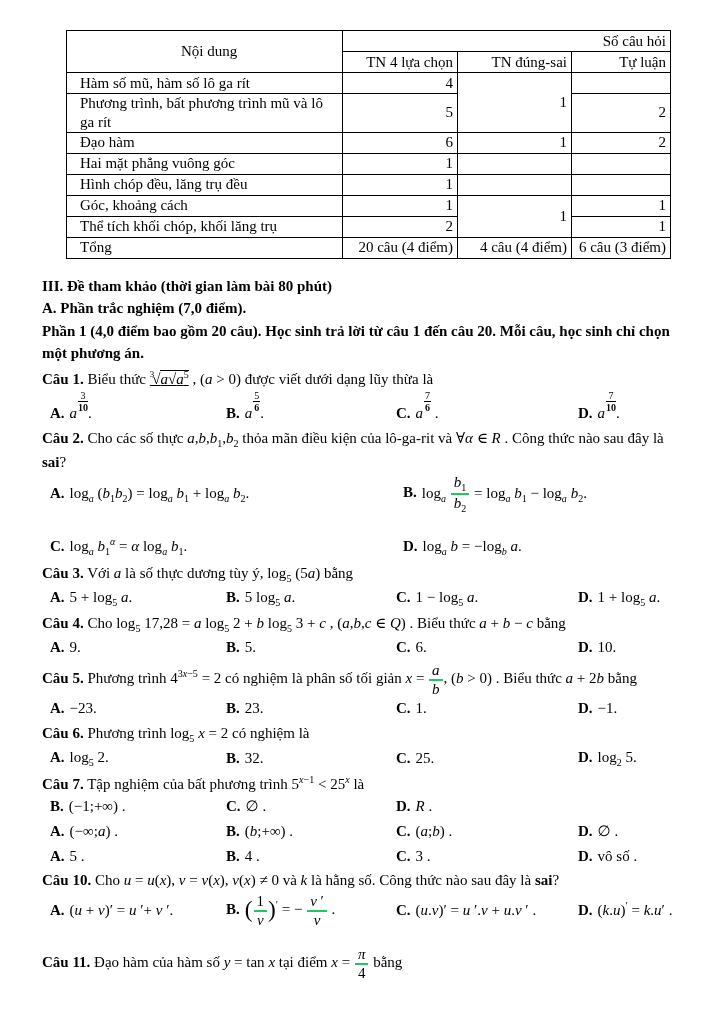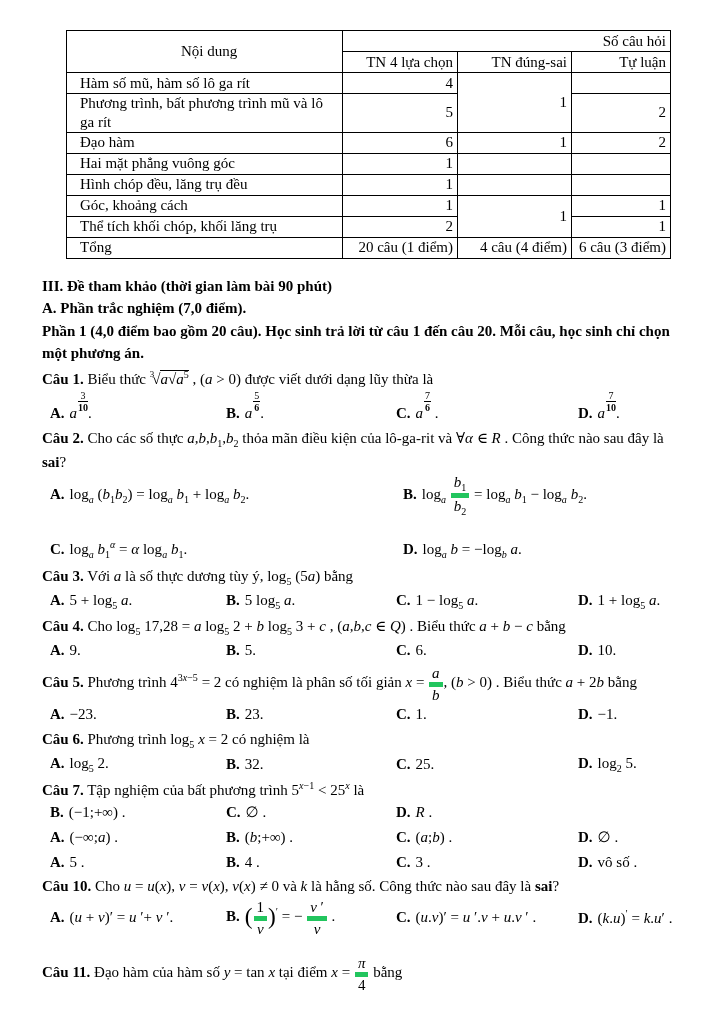--- a/index.html
+++ b/index.html
@@ -23,30 +23,30 @@
   .opts{display:grid;margin-left:8px;line-height:1.45;align-items:center;}
   .cols4{grid-template-columns:176px 170px 182px auto;}
   .cols2{grid-template-columns:353px auto;row-gap:20px;}
   .ol{font-weight:bold;}
   .oc{margin-left:5px;}
 
   
   i{font-family:"Liberation Serif",serif;}
   sub,sup{font-size:67%;}
   .frac{display:inline-block;vertical-align:middle;text-align:center;line-height:1.1;margin:1px 1px;}
-  .frac .n{display:block;border-bottom:5px solid #22c55e;padding:0 3px;}
+  .frac .n{display:block;border-bottom:2px solid #22c55e;padding:0 3px;}
   .frac .d{display:block;padding:0 3px;}
   .ef{display:inline-block;text-align:center;font-size:10px;line-height:1.1;
       vertical-align:7px;margin-left:1px;}
   .ef .n{display:block;border-bottom:1px solid #000;padding:0 1px;}
   .ef .d{display:block;font-weight:bold;}
   .ovl{border-top:1px solid #000;white-space:nowrap;}
   .ri{font-size:9px;vertical-align:7px;margin-right:-2px;}
   .bp{font-size:155%;vertical-align:-3px;}
-  .nw{white-space:nowrap;}
+  .nw{white-space:nowrap;text-decoration:underline;}
 </style>
 </head>
 <body>
 
 <div class="page">
 
   <table class="matrix">
     <colgroup>
       <col style="width:276px">
         <col style="width:115px">
@@ -98,29 +98,29 @@
         <td rowspan="2">1</td>
         <td>1</td>
       </tr>
       <tr>
         <td class="name">Thể tích khối chóp, khối lăng trụ</td>
         <td>2</td>
         <td>1</td>
       </tr>
       <tr>
         <td class="name">Tổng</td>
-        <td>20 câu (1 điểm)</td>
+        <td>20 câu (4 điểm)</td>
         <td>4 câu (4 điểm)</td>
         <td>6 câu (3 điểm)</td>
       </tr>
     </tbody>
   </table>
 
   <div class="intro">
-    <p>III. Đề tham khảo (thời gian làm bài 90 phút)</p>
+    <p>III. Đề tham khảo (thời gian làm bài 80 phút)</p>
     <p>A. Phần trắc nghiệm (7,0 điểm).</p>
     <p>Phần 1 (4,0 điểm bao gồm 20 câu). Học sinh trả lời từ câu 1 đến câu 20. Mỗi câu, học sinh chỉ chọn một phương án.</p>
   </div>
 
   <div class="q">
     <div class="stem"><b>Câu 1.</b> Biểu thức <span class="nw"><sup class="ri">3</sup>√<span class="ovl"><i>a</i>√<span class="ovl"><i>a</i><sup>5</sup></span></span></span> , (<i>a</i> &gt; 0) được viết dưới dạng lũy thừa là</div>
     <div class="opts cols4">
       <span><b class="ol">A.</b><span class="oc"><i>a</i><span class="ef"><span class="n">3</span><span class="d">10</span></span>.</span></span>
       <span><b class="ol">B.</b><span class="oc"><i>a</i><span class="ef"><span class="n">5</span><span class="d">6</span></span>.</span></span>
       <span><b class="ol">C.</b><span class="oc"><i>a</i><span class="ef"><span class="n">7</span><span class="d">6</span></span> .</span></span>

